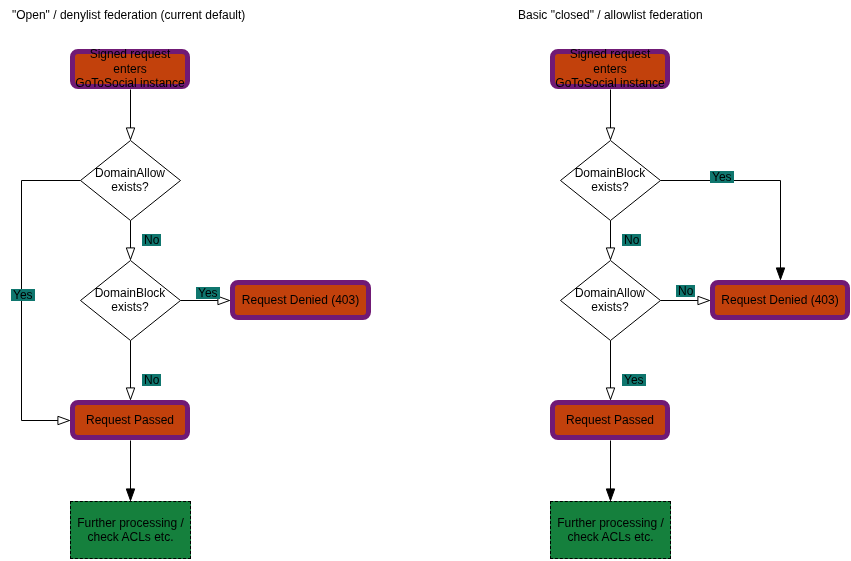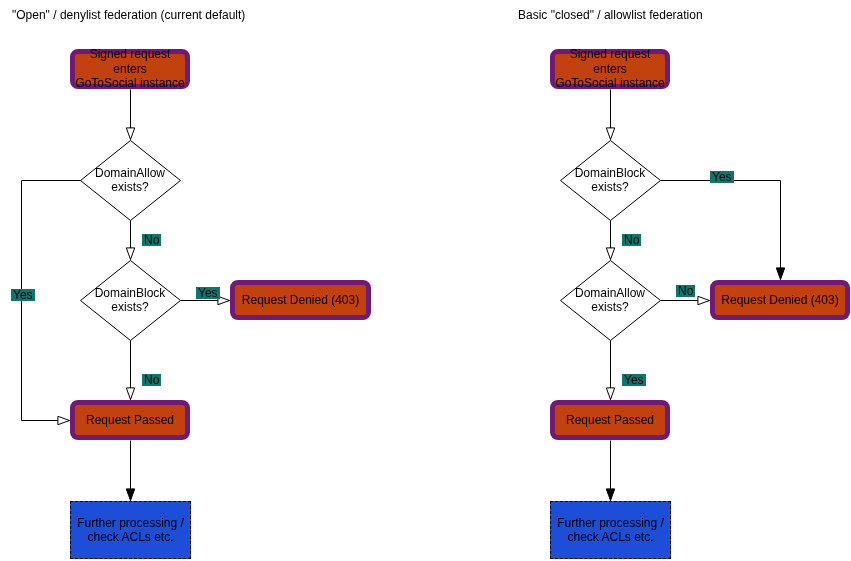--- a/index.html
+++ b/index.html
@@ -19,21 +19,21 @@
     position: absolute;
     display: flex;
     align-items: center;
     justify-content: center;
     text-align: center;
     white-space: pre-line;
     line-height: 1.2;
     box-sizing: border-box;
   }
   .rounded { border: 5px solid #701a75; border-radius: 8px; background: #c2410c; }
-  .dashed  { border: 1px dashed #000000; background: #1d4ed8; }
+  .dashed  { border: 1px dashed #000000; background: #15803d; }
   .edge-label {
     position: absolute;
     background: #0f766e;
     line-height: 12px;
     padding: 0 2px;
     white-space: nowrap;
   }
 </style>
 </head>
 <body>

